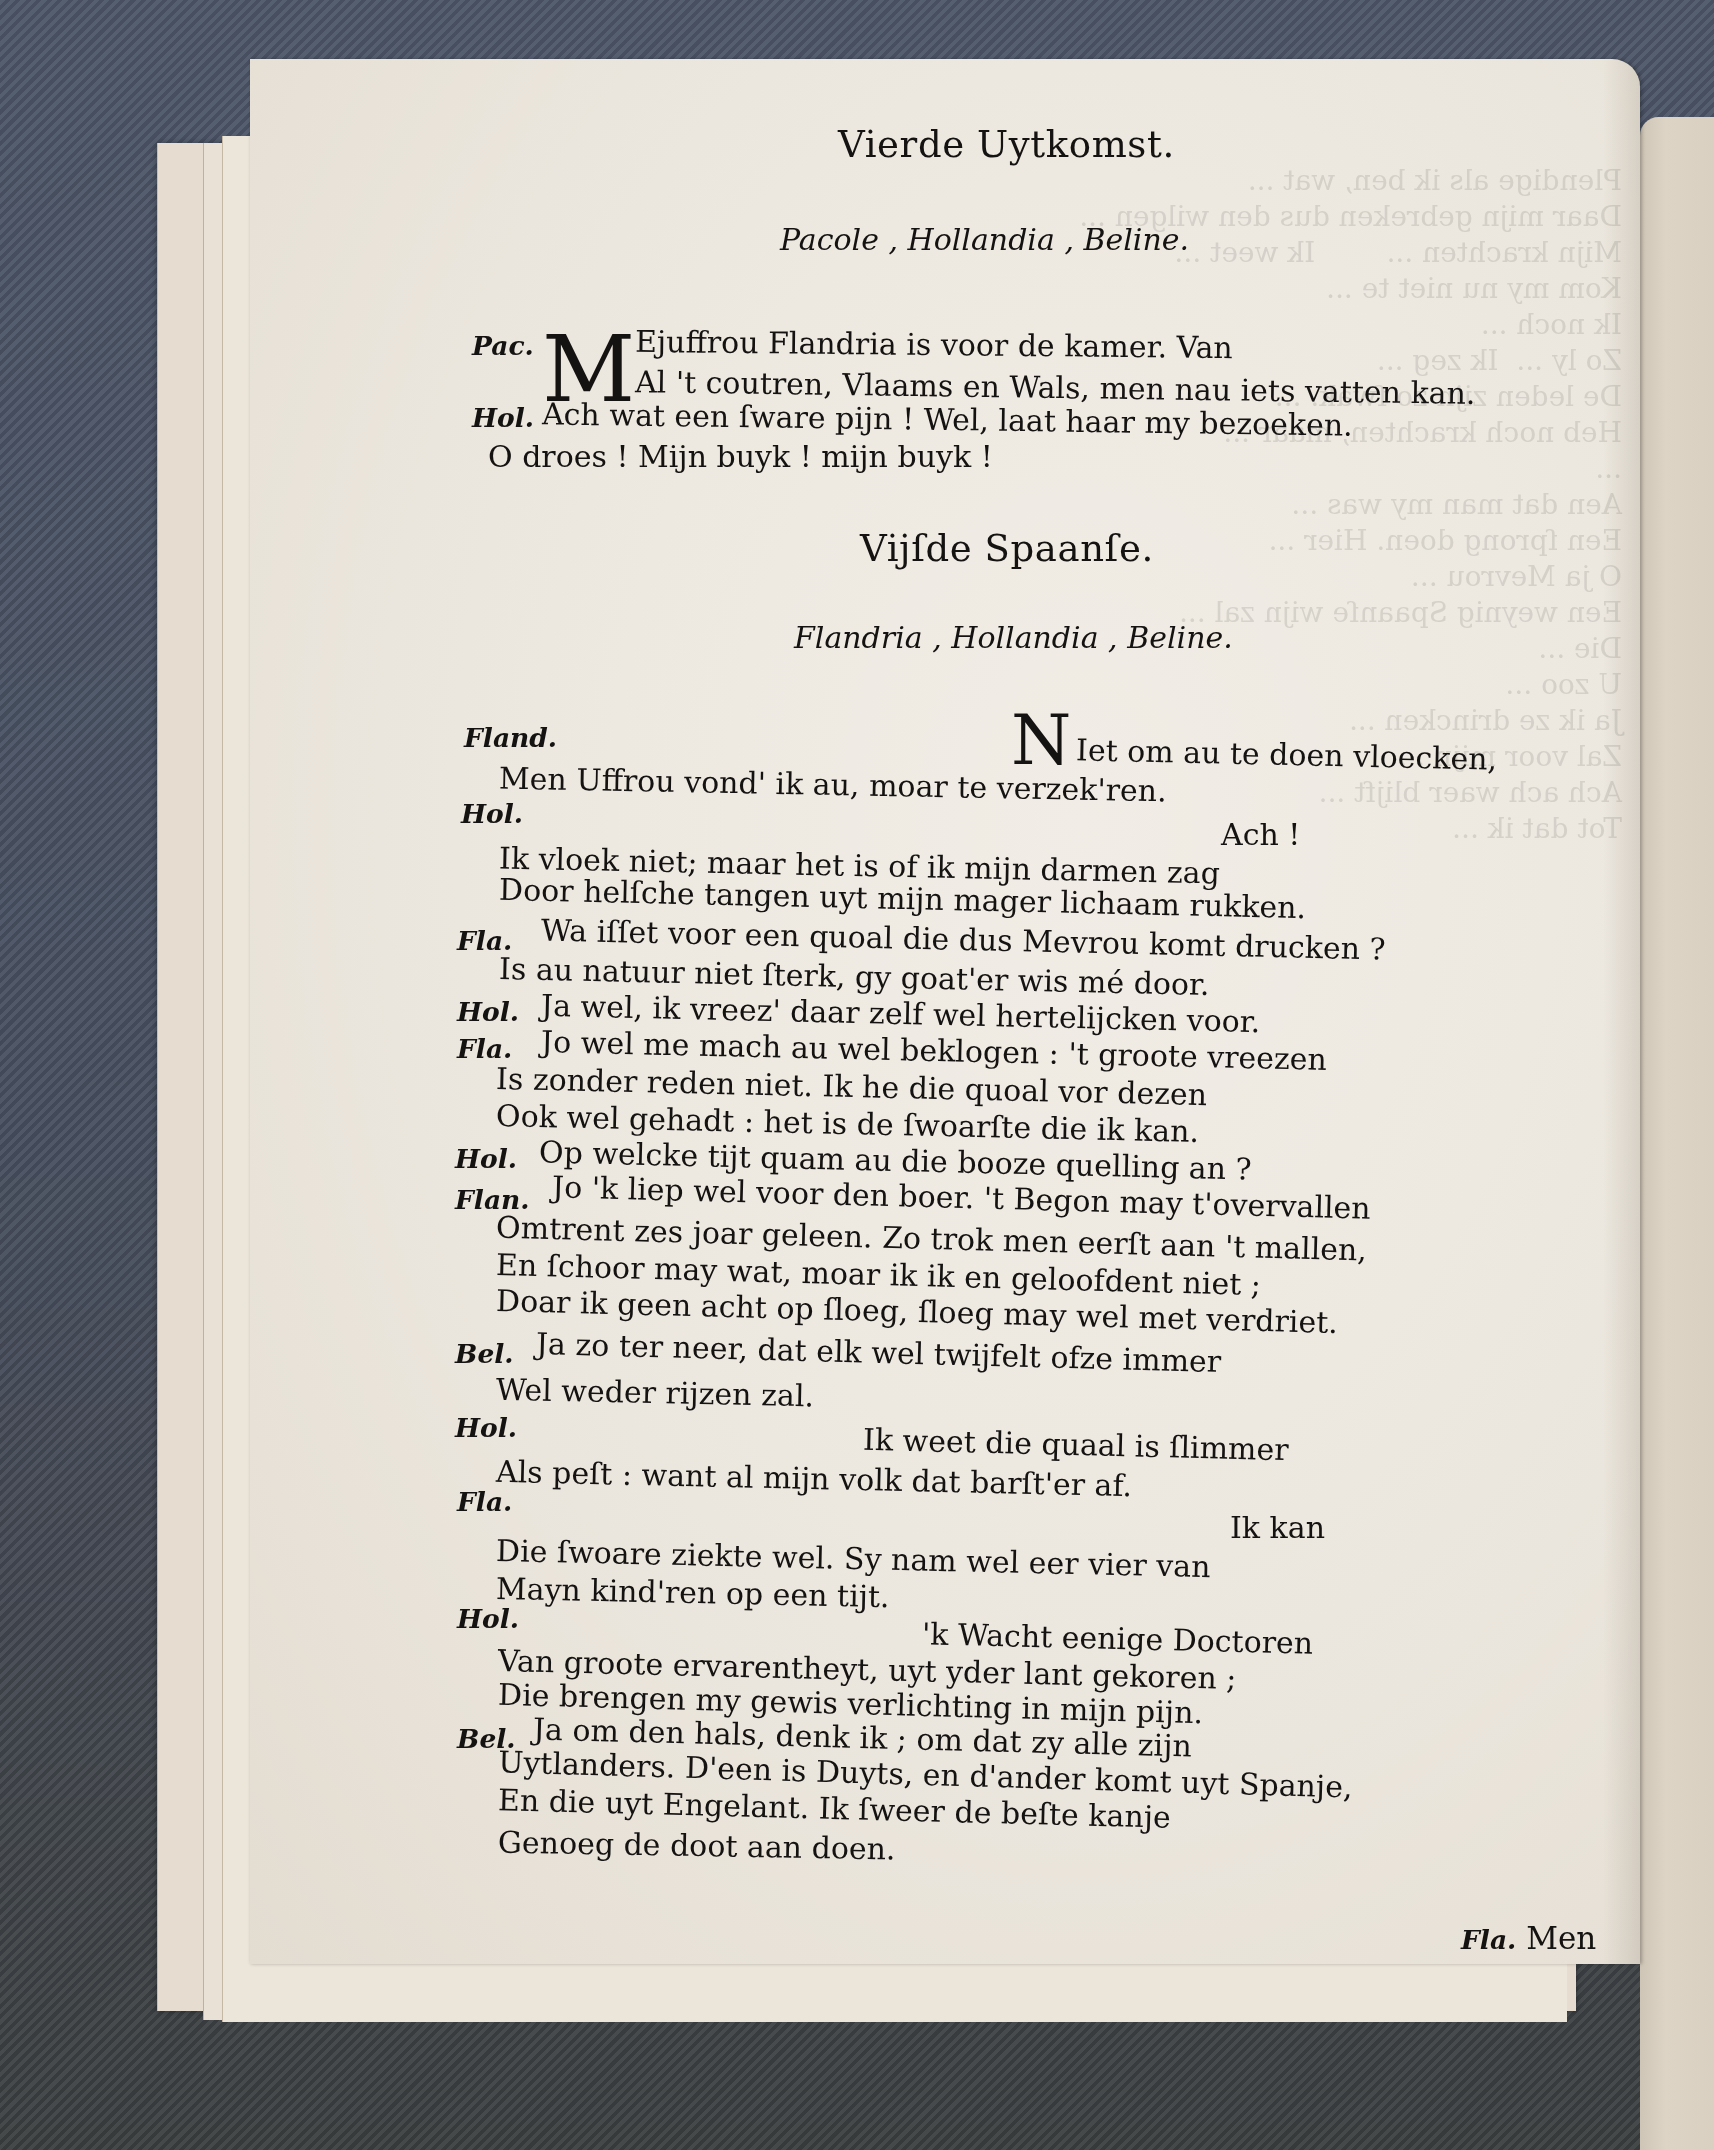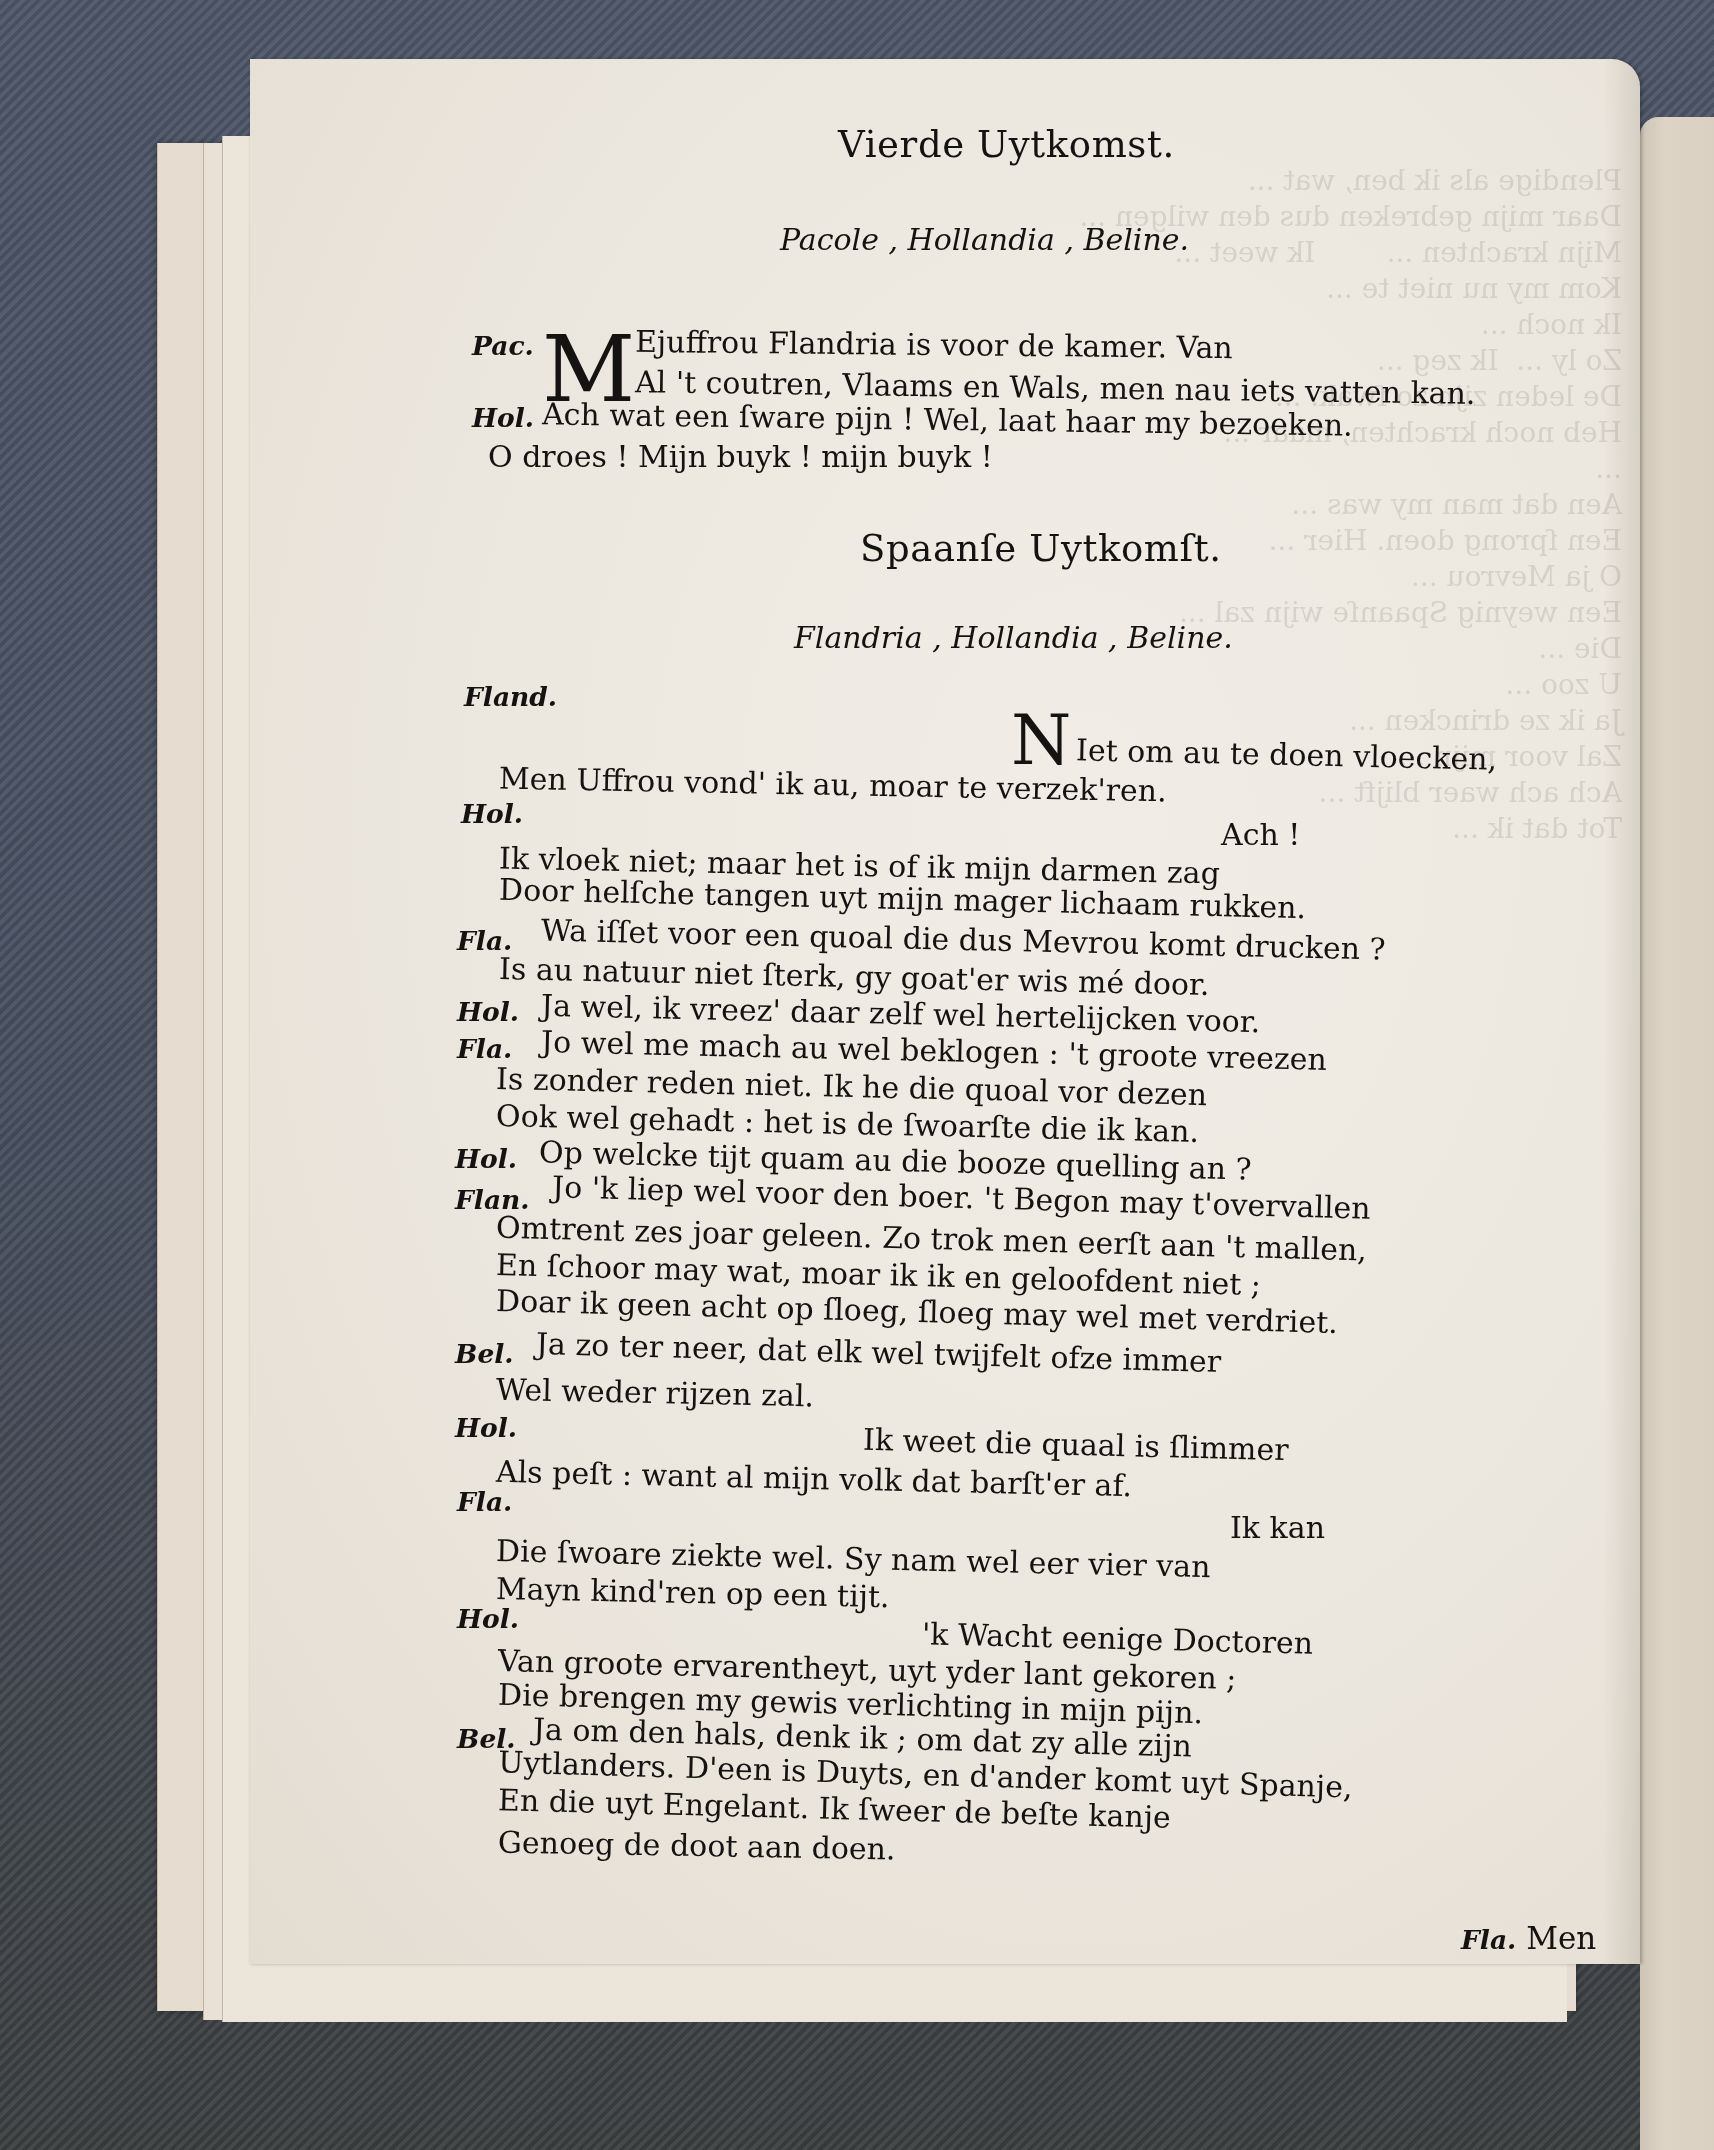--- a/index.html
+++ b/index.html
@@ -92,24 +92,24 @@
 <div class="t cast" style="left:780px;top:222px;">Pacole , Hollandia , Beline.</div>
 
 <div class="t sp" style="left:472px;top:330px;">Pac.</div>
 <div class="t drop" style="left:542px;top:324px;">M</div>
 <div class="t v" style="left:635px;top:327px;transform:rotate(0.6deg);">Ejuffrou Flandria is voor de kamer.  Van</div>
 <div class="t v" style="left:635px;top:370px;transform:rotate(0.8deg);">Al 't coutren, Vlaams en Wals, men nau iets vatten kan.</div>
 <div class="t sp" style="left:472px;top:402px;">Hol.</div>
 <div class="t v" style="left:542px;top:402px;transform:rotate(0.8deg);">Ach wat een ſware pijn !  Wel, laat haar my bezoeken.</div>
 <div class="t v" style="left:488px;top:439px;">O droes !  Mijn buyk !  mijn buyk !</div>
 
-<div class="t h1" style="left:860px;top:527px;">Spaanſe Uytkomſt.</div>
+<div class="t h1" style="left:860px;top:527px;">Vijſde Spaanſe.</div>
 <div class="t cast" style="left:746px;top:620px;margin-left:48px;">Flandria , Hollandia , Beline.</div>
 
-<div class="t sp" style="left:464px;top:681px;">Fland.</div>
+<div class="t sp" style="left:464px;top:722px;">Fland.</div>
 <div class="t drop2" style="left:1011px;top:706px;">N</div>
 <div class="t v" style="left:1076px;top:737px;transform:rotate(1.3deg);">Iet om au te doen vloecken,</div>
 <div class="t v" style="left:499px;top:767px;transform:rotate(1.1deg);">Men Uffrou vond' ik au, moar te verzek'ren.</div>
 <div class="t sp" style="left:461px;top:798px;">Hol.</div>
 <div class="t v" style="left:1221px;top:817px;">Ach !</div>
 <div class="t v" style="left:499px;top:848px;transform:rotate(1.2deg);">Ik vloek niet; maar het is of ik mijn darmen zag</div>
 <div class="t v" style="left:499px;top:881px;transform:rotate(1.3deg);">Door helſche tangen uyt mijn mager lichaam rukken.</div>
 <div class="t sp" style="left:457px;top:925px;">Fla.</div>
 <div class="t v" style="left:541px;top:922px;transform:rotate(1.3deg);">Wa iſſet voor een quoal die dus Mevrou komt drucken ?</div>
 <div class="t v" style="left:499px;top:959px;transform:rotate(1.3deg);">Is au natuur niet ſterk, gy goat'er wis mé door.</div>

